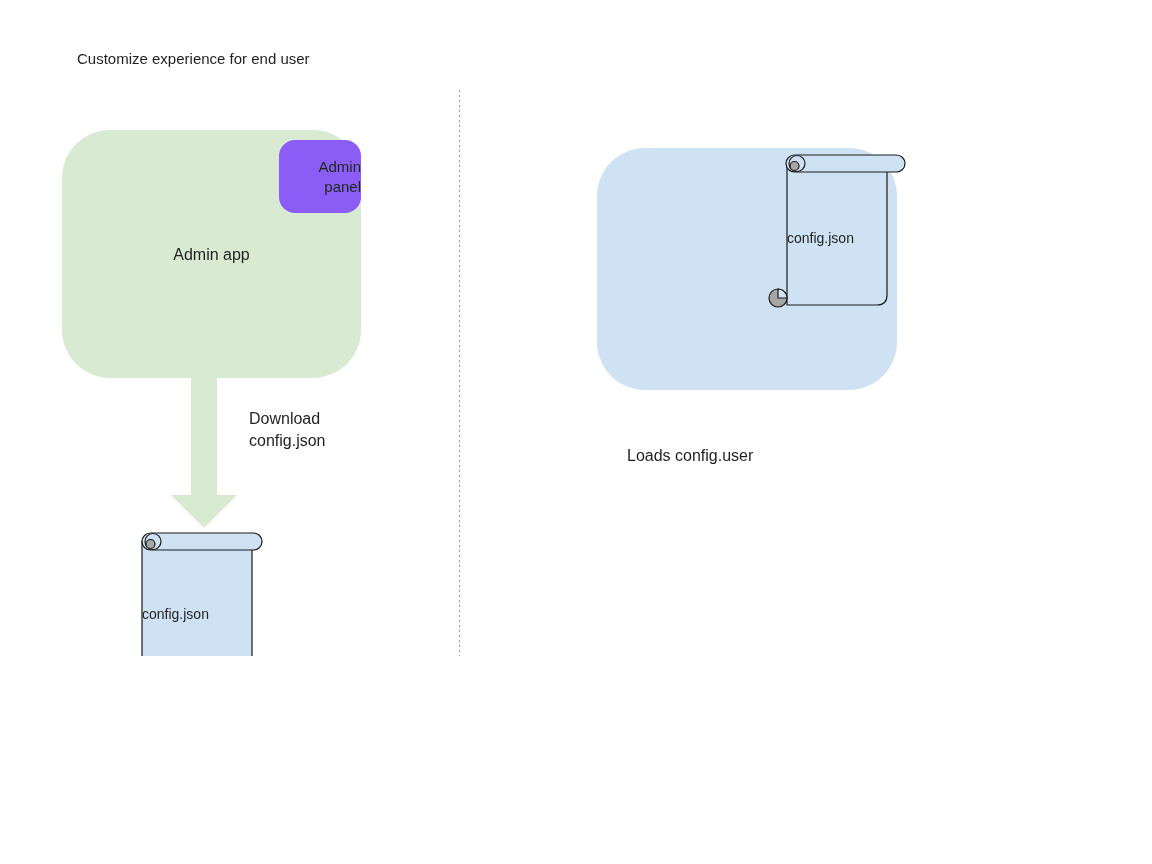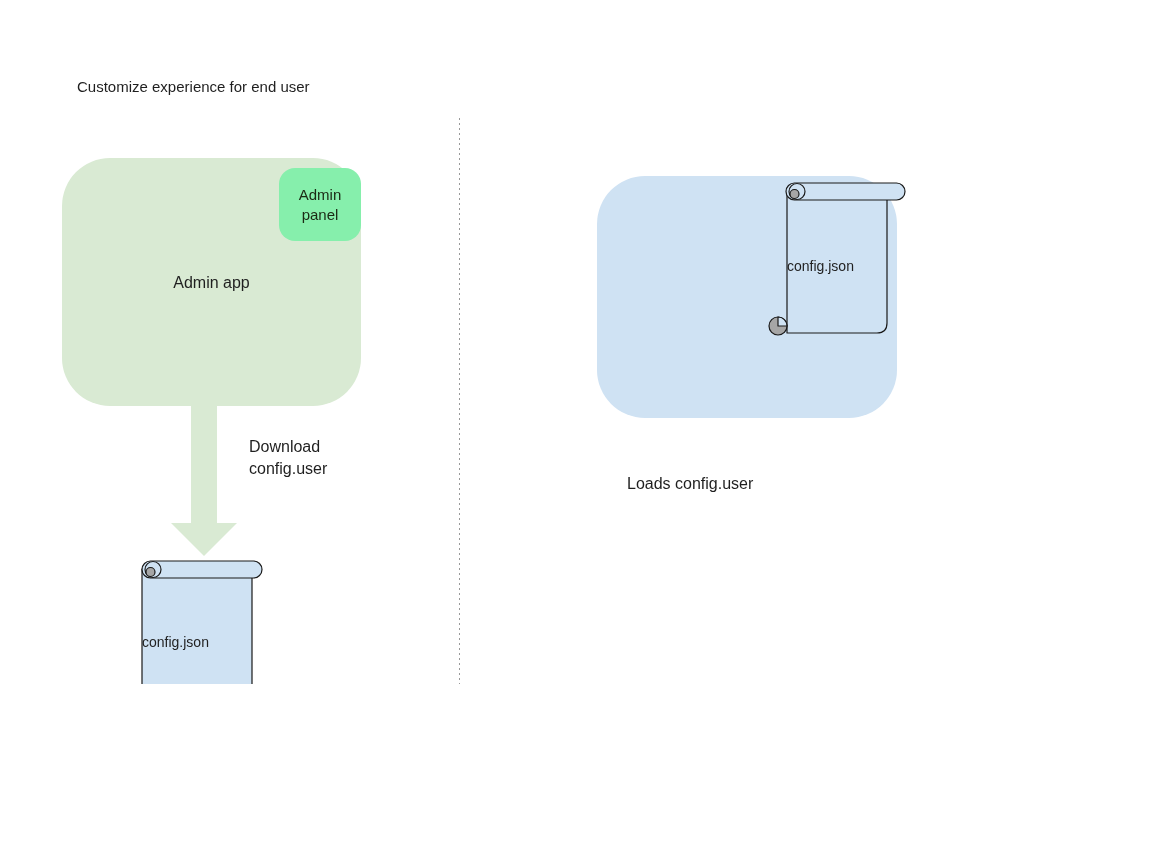--- a/index.html
+++ b/index.html
@@ -4,45 +4,44 @@
 <style>
   html, body { margin: 0; padding: 0; background: #ffffff; }
   .canvas {
     position: relative;
     width: 1152px;
     height: 656px;
     background: #ffffff;
     font-family: "Liberation Sans", sans-serif;
     color: #1f1f1f;
     overflow: hidden;
-    margin-top: 28px;
   }
   .abs { position: absolute; }
   .title {
     font-size: 15px;
     line-height: 18px;
     white-space: nowrap;
   }
   .app-box {
     border-radius: 48px;
   }
   .admin-box {
     left: 62px; top: 130px; width: 299px; height: 248px;
     background: #d9ead3;
   }
   .demo-box {
     left: 597px; top: 148px; width: 300px; height: 242px;
     background: #cfe2f3;
   }
   .admin-panel {
     left: 279px; top: 140px; width: 82px; height: 73px;
-    background: #86efac;
+    background: #8b5cf6;
     border-radius: 16px;
     display: flex; align-items: center; justify-content: center;
-    text-align: center;
+    text-align: right;
     font-size: 15px; line-height: 20px;
     color: #1b2a14;
     white-space: pre-line;
   }
   .app-label {
     font-size: 16px; line-height: 24px;
     text-align: center;
   }
   .admin-app-label { left: 62px; top: 243px; width: 299px; }
   .demo-app-label  { left: 597px; top: 258px; width: 206px; }
@@ -83,21 +82,21 @@
   <div class="abs app-box admin-box"></div>
 
   <div class="abs admin-panel">Admin panel</div>
 
   <div class="abs app-label admin-app-label">Admin app</div>
 
   <svg class="abs" style="left:165px; top:377px;" width="80" height="153" viewBox="0 0 80 153">
     <polygon points="26,0 52,0 52,118 72,118 39,151 6,118 26,118" fill="#d9ead3"></polygon>
   </svg>
 
-  <div class="abs arrow-label">Download config.user</div>
+  <div class="abs arrow-label">Download config.json</div>
 
   <svg class="abs" style="left:120px; top:528px;" width="150" height="162" viewBox="0 0 150 162">
     <g>
       <path class="outline" d="M22,13 H132 V147 Q132,157 122,157 H22 Z" fill="#cfe2f3"></path>
     </g>
     <g>
       <circle class="outline" cx="14" cy="146" r="10" fill="#a6a6a6"></circle>
       <path class="outline" d="M14,146 L14,136 A10,10 0 0 1 24,146 Z" fill="#cfe2f3"></path>
     </g>
     <g>

